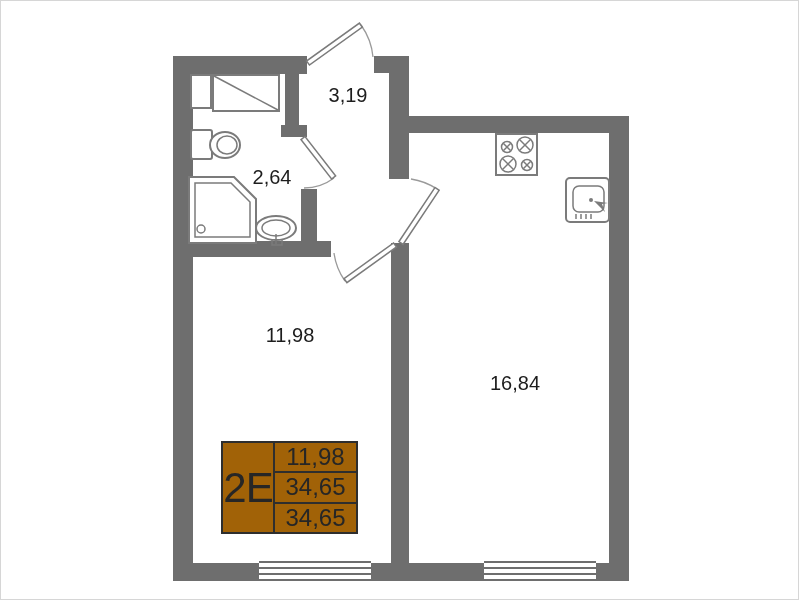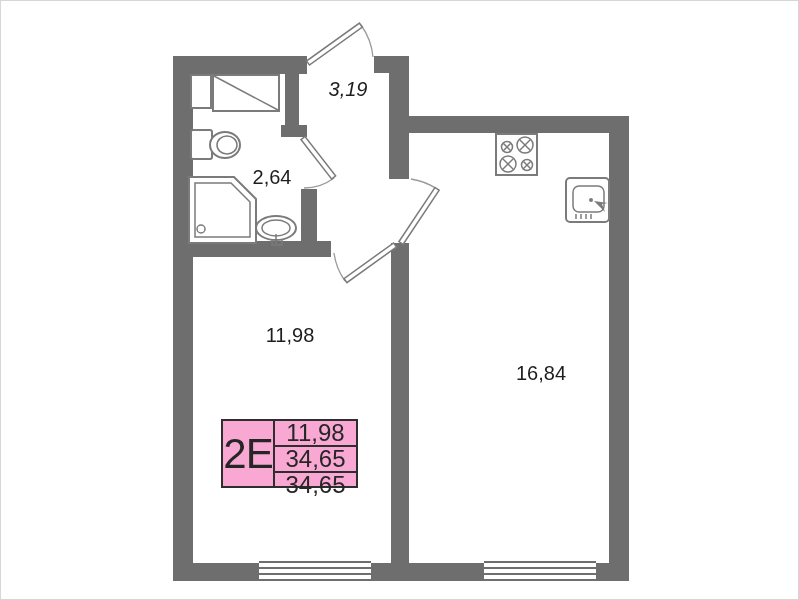--- a/index.html
+++ b/index.html
@@ -14,22 +14,22 @@
   .fix{fill:#ffffff;stroke:#7b7b7b;stroke-width:2;}
   .fix-thin{fill:none;stroke:#7b7b7b;stroke-width:1.5;}
   .leaf{fill:#ffffff;stroke:#7b7b7b;stroke-width:1.5;}
   .arc{fill:none;stroke:#9a9a9a;stroke-width:1.3;}
   .winline{stroke:#6e6e6e;stroke-width:2;}
   .area-label{
     position:absolute;transform:translate(-50%,-50%);
     font-size:20px;color:#1d1d1d;white-space:nowrap;
   }
   .legend{
-    position:absolute;left:220px;top:418px;width:137px;height:69px;
-    border:2px solid #2e2e2e;display:flex;background:#f9a8d4;
+    position:absolute;left:220px;top:440px;width:137px;height:93px;
+    border:2px solid #2e2e2e;display:flex;background:#a16207;
   }
   .legend-code{
     width:52px;height:100%;border-right:2px solid #2e2e2e;
     font-size:42px;letter-spacing:-1px;display:flex;align-items:center;justify-content:center;
     color:#262626;
   }
   .legend-rows{flex:1;display:flex;flex-direction:column;}
   .legend-row{
     flex:1;display:flex;align-items:center;justify-content:center;
     font-size:24px;color:#262626;border-bottom:2px solid #2e2e2e;line-height:1;
@@ -141,24 +141,24 @@
       <rect class="fix-thin" x="572" y="185" width="31" height="26" rx="6"></rect>
       <circle cx="590" cy="199" r="2" fill="#7b7b7b" stroke="none"></circle>
       <path d="M593 200 L604 211 L601 203 L607 202 Z" fill="#7b7b7b" stroke="none"></path>
       <line class="fix-thin" x1="575" y1="213" x2="575" y2="218"></line>
       <line class="fix-thin" x1="580" y1="213" x2="580" y2="218"></line>
       <line class="fix-thin" x1="585" y1="213" x2="585" y2="218"></line>
       <line class="fix-thin" x1="590" y1="213" x2="590" y2="218"></line>
     </g>
   </svg>
 
-  <div class="area-label" style="left:347px;top:88px;font-style:italic;">3,19</div>
+  <div class="area-label" style="left:347px;top:94px;">3,19</div>
   <div class="area-label" style="left:271px;top:160px;margin-top:16px;">2,64</div>
   <div class="area-label" style="left:289px;top:334px;">11,98</div>
-  <div class="area-label" style="left:514px;top:372px;margin-left:26px;">16,84</div>
+  <div class="area-label" style="left:514px;top:382px;">16,84</div>
 
   <div class="legend">
     <div class="legend-code">2E</div>
     <div class="legend-rows">
       <div class="legend-row">11,98</div>
       <div class="legend-row">34,65</div>
       <div class="legend-row">34,65</div>
     </div>
   </div>
 

